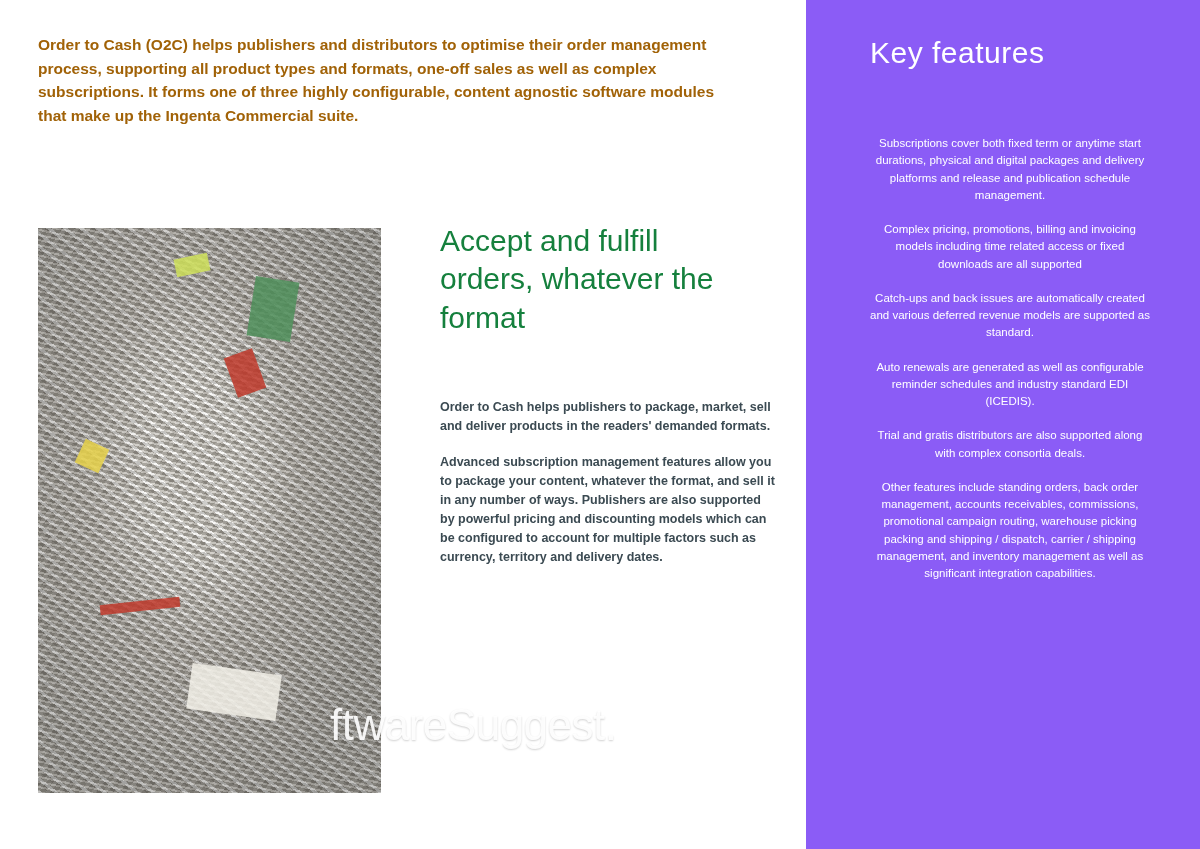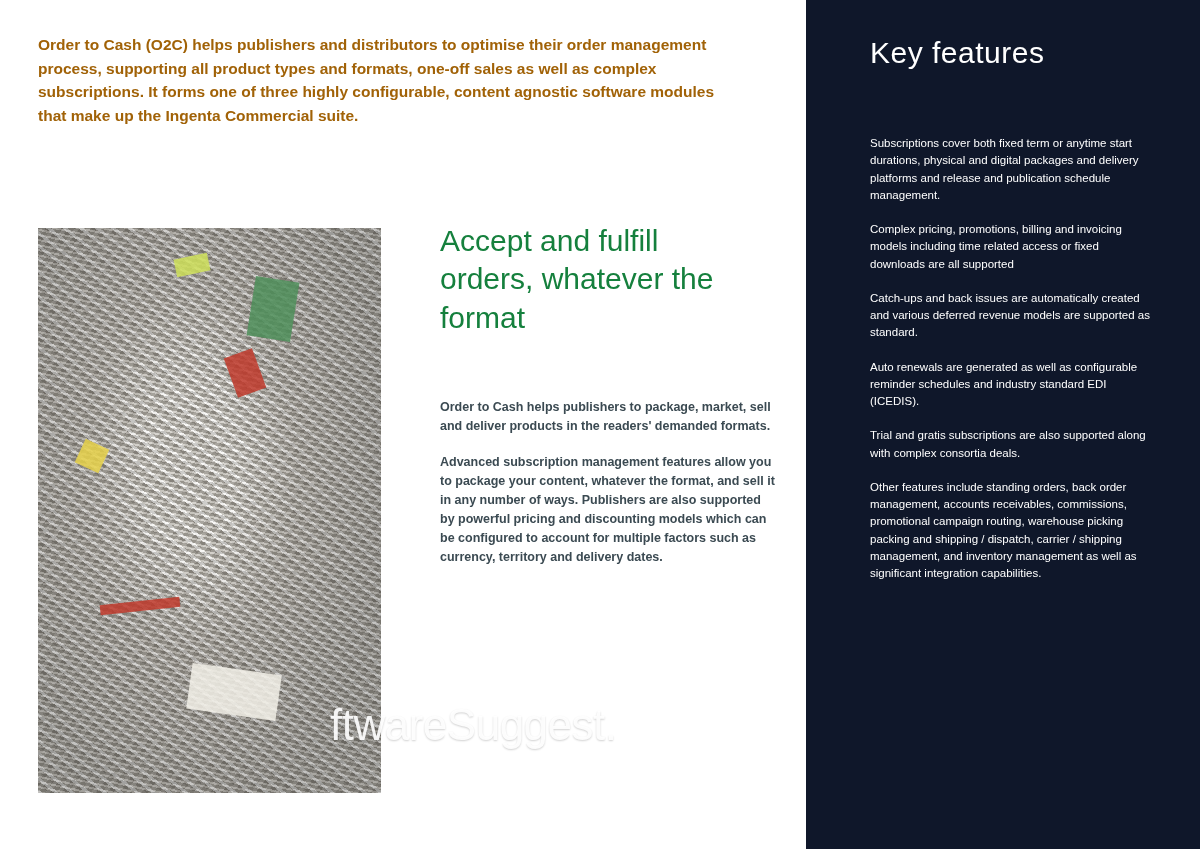--- a/index.html
+++ b/index.html
@@ -19,36 +19,37 @@
     inset: 0;
     background: #ffffff;
   }
   
   .sidebar {
     position: absolute;
     top: 0;
     right: 0;
     width: 394px;
     height: 849px;
-    background: #0f172a;
+    background: #8b5cf6;
     box-sizing: border-box;
     padding: 36px 30px 30px 34px;
   }
   .sidebar-title {
     color: #ffffff;
     font-size: 30px;
     font-weight: 400;
     letter-spacing: 0.5px;
     margin: 0 0 66px 30px;
     line-height: 1.1;
   }
   .sidebar-list {
     margin: 0 0 12px 30px;
     padding: 0;
     list-style: none;
+    text-align: center;
   }
   .sidebar-list li {
     color: #ffffff;
     font-size: 11.5px;
     line-height: 1.5;
     margin-bottom: 17px;
     max-width: 280px;
   }
   
   .intro {
@@ -158,18 +159,18 @@
 
   <div class="watermark">ftwareSuggest.</div>
 
   <div class="sidebar">
     <h2 class="sidebar-title">Key features</h2>
     <ul class="sidebar-list">
       <li>Subscriptions cover both fixed term or anytime start durations, physical and digital packages and delivery platforms and release and publication schedule management.</li>
       <li>Complex pricing, promotions, billing and invoicing models including time related access or fixed downloads are all supported</li>
       <li>Catch-ups and back issues are automatically created and various deferred revenue models are supported as standard.</li>
       <li>Auto renewals are generated as well as configurable reminder schedules and industry standard EDI (ICEDIS).</li>
-      <li>Trial and gratis subscriptions are also supported along with complex consortia deals.</li>
+      <li>Trial and gratis distributors are also supported along with complex consortia deals.</li>
       <li>Other features include standing orders, back order management, accounts receivables, commissions, promotional campaign routing, warehouse picking packing and shipping / dispatch, carrier / shipping management, and inventory management as well as significant integration capabilities.</li>
     </ul>
   </div>
 
 </div>
 
 </body></html>

